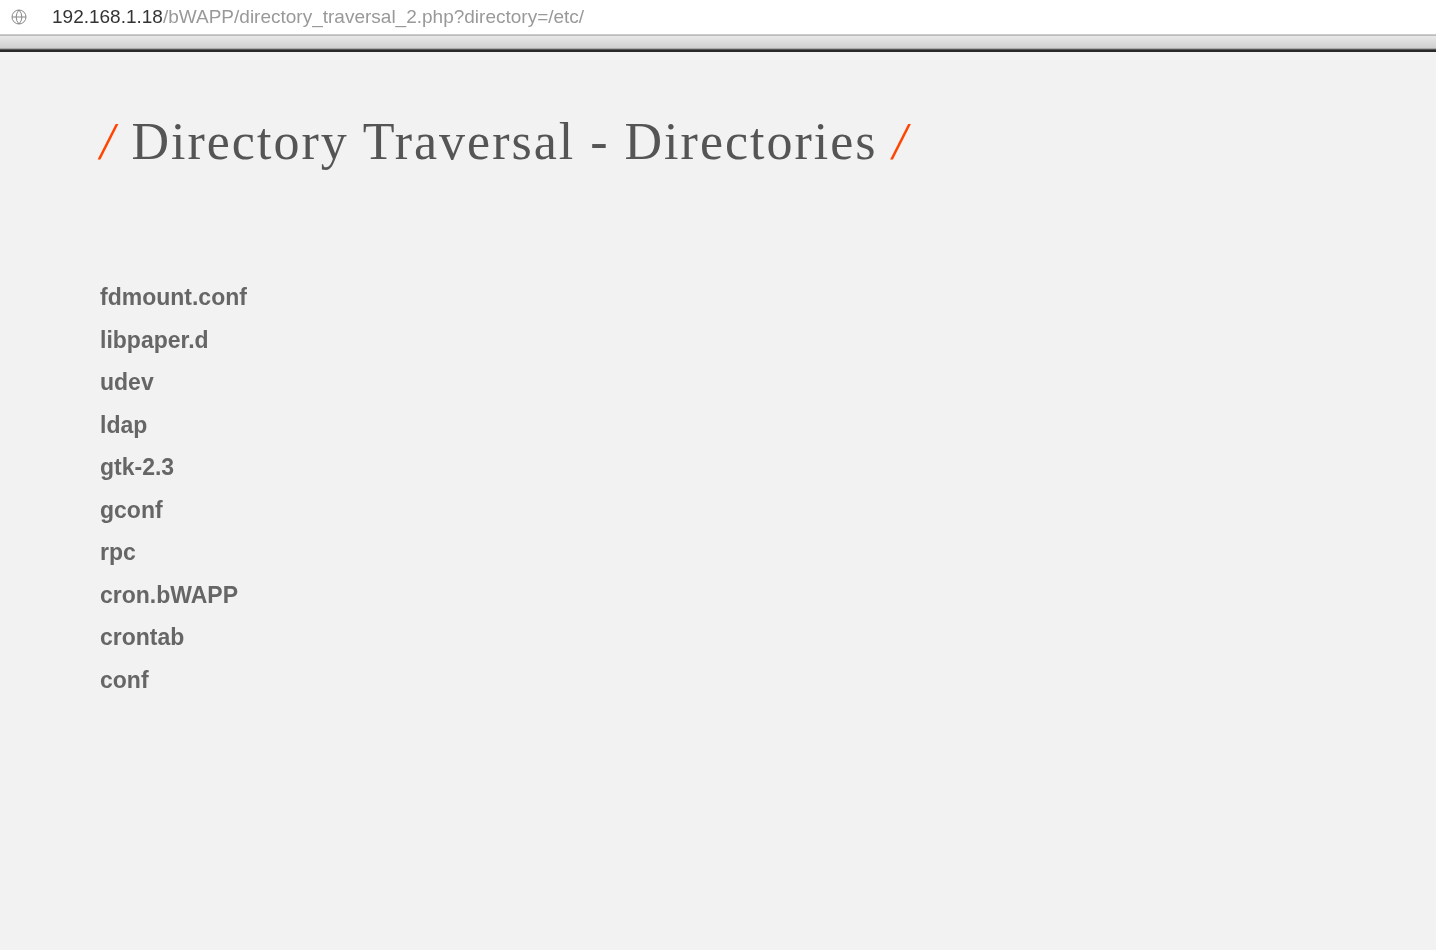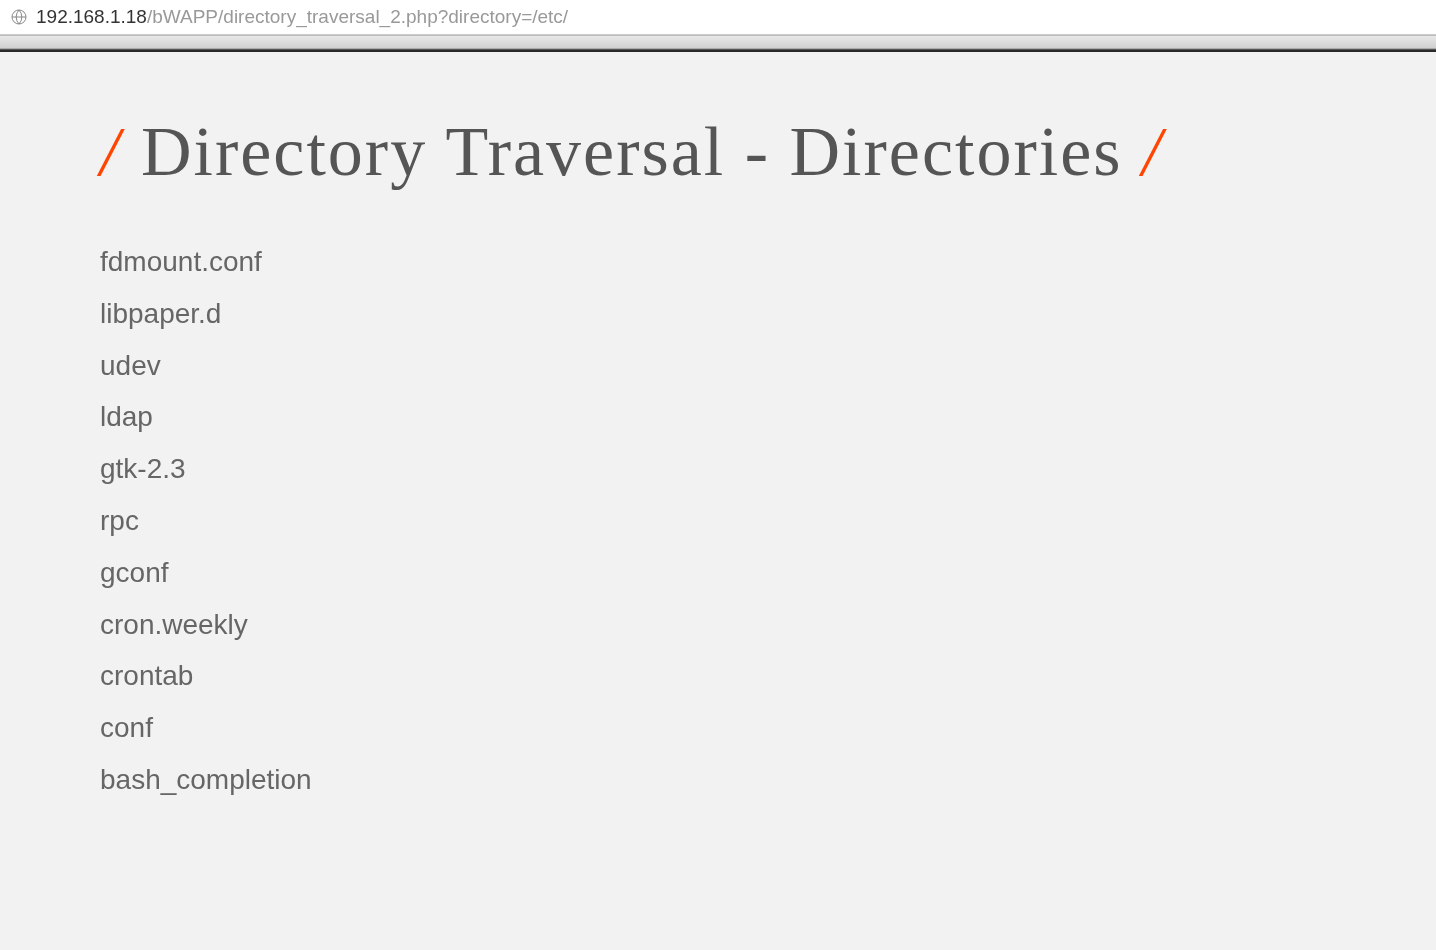--- a/index.html
+++ b/index.html
@@ -11,21 +11,21 @@
       font-family: Arial, Helvetica, sans-serif;
       background: #f2f2f2;
       width: 1436px;
     }
     .address-bar {
       background: #ffffff;
       padding: 6px 10px;
       border-bottom: 1px solid #ccc;
       display: flex;
       align-items: center;
-      gap: 8px;
+      gap: 24px;
       font-size: 19px;
     }
     .globe-icon {
       width: 18px;
       height: 18px;
       display: inline-flex;
       align-items: center;
       justify-content: center;
       color: #888;
     }
@@ -46,40 +46,40 @@
     .top-black-line {
       height: 3px;
       background: #2a2a2a;
       border-top: 1px solid #555;
     }
     .content {
       padding: 60px 100px 20px 100px;
     }
     .page-title {
       font-family: "Comic Sans MS", "Marker Felt", "Bradley Hand", cursive;
-      font-size: 70px;
+      font-size: 52px;
       color: #555;
       font-weight: normal;
       letter-spacing: 2px;
       white-space: nowrap;
-      margin-bottom: 44px;
+      margin-bottom: 105px;
     }
     .slash-accent {
       color: #ff4500;
       font-family: "Comic Sans MS", cursive;
       font-style: italic;
     }
     .file-list {
       list-style: none;
     }
     .file-list li {
       font-family: Arial, Helvetica, sans-serif;
-      font-weight: normal;
+      font-weight: bold;
       color: #666;
-      font-size: 28px;
+      font-size: 23px;
       line-height: 1.85;
     }
     .file-list li a {
       color: #666;
       text-decoration: none;
     }
   </style>
 </head>
 <body>
 
@@ -102,20 +102,19 @@
   <h1 class="page-title">
     <span class="slash-accent">/</span><span> Directory Traversal - Directories </span><span class="slash-accent">/</span>
   </h1>
 
   <ul class="file-list">
     <li><a href="#">fdmount.conf</a></li>
     <li><a href="#">libpaper.d</a></li>
     <li><a href="#">udev</a></li>
     <li><a href="#">ldap</a></li>
     <li><a href="#">gtk-2.3</a></li>
+    <li><a href="#">gconf</a></li>
     <li><a href="#">rpc</a></li>
-    <li><a href="#">gconf</a></li>
-    <li><a href="#">cron.weekly</a></li>
+    <li><a href="#">cron.bWAPP</a></li>
     <li><a href="#">crontab</a></li>
     <li><a href="#">conf</a></li>
-    <li><a href="#">bash_completion</a></li>
   </ul>
 </div>
 
 </body></html>

